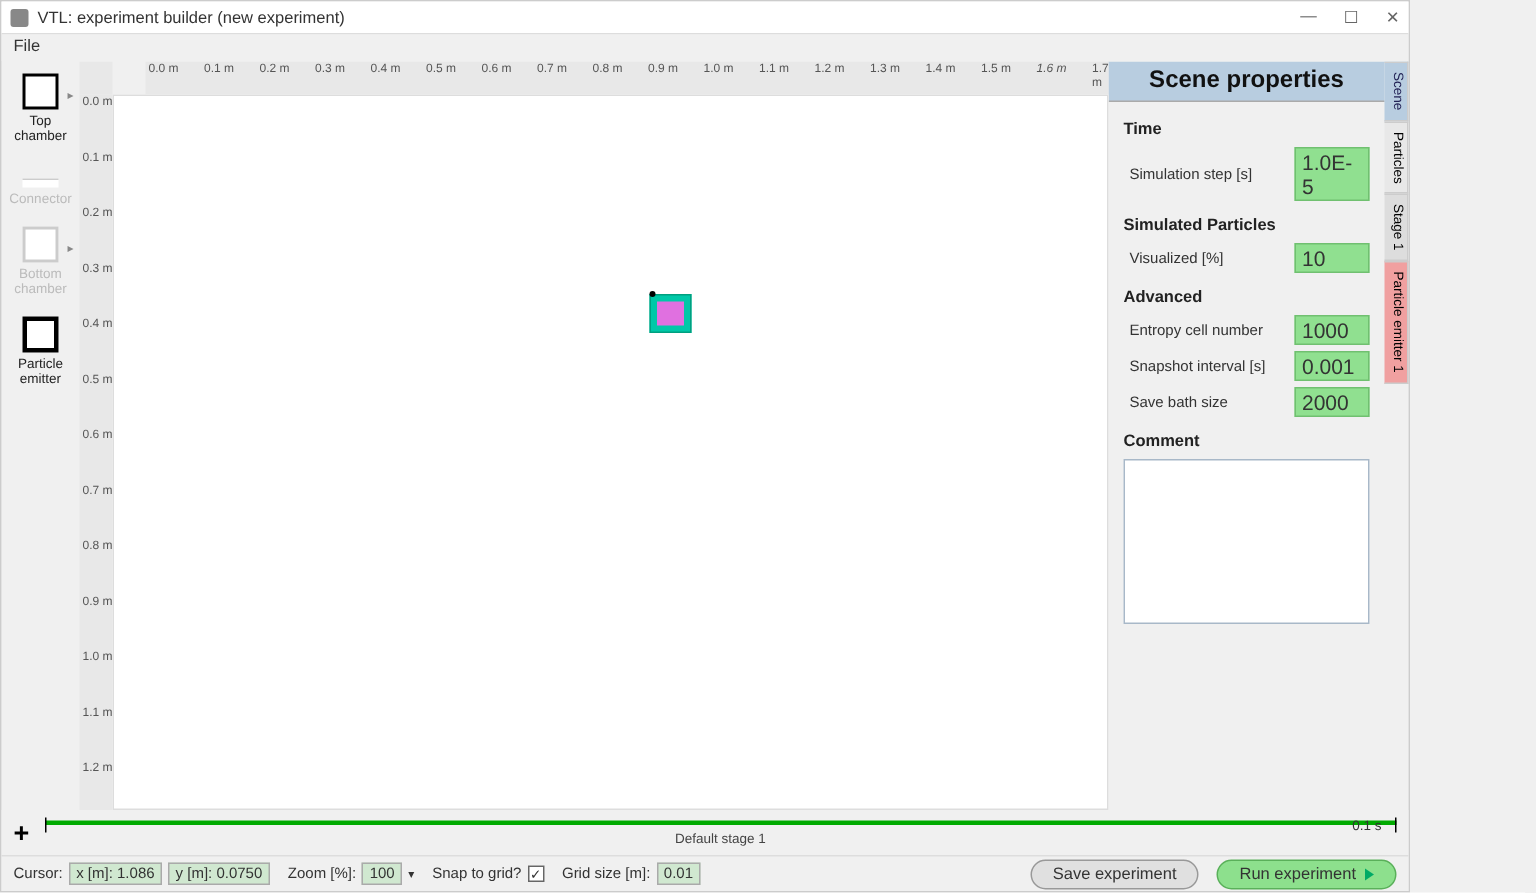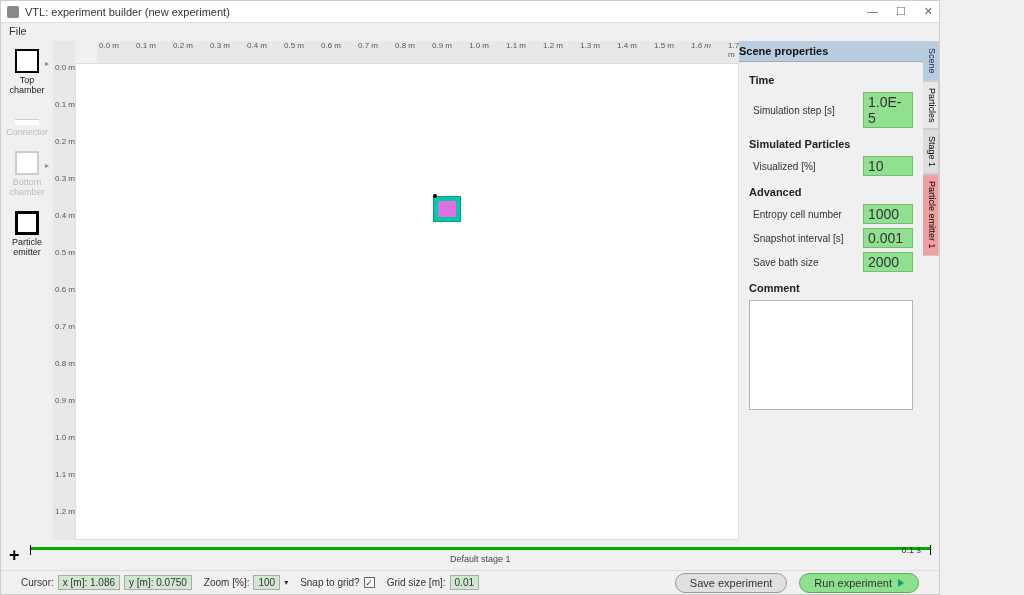--- a/index.html
+++ b/index.html
@@ -24,21 +24,21 @@
   .ruler-h { height: 22px; background: #e8e8e8; position: relative; overflow: hidden; margin-left: 22px; font-size: 8px; color: #555; }
   .ruler-h .lbl { position: absolute; top: 0px; transform: translateX(2px); }
   .ruler-v { width: 22px; background: #e8e8e8; position: relative; font-size: 8px; color: #555; }
   .ruler-v .lbl { position: absolute; left: 2px; }
   .canvas { flex: 1; background: #fff; position: relative; overflow: hidden; border: 1px solid #ddd; }
   .shape { position: absolute; left: 357px; top: 132px; width: 28px; height: 26px; background: #00c8a8; border: 1px solid #00a080; display: flex; align-items: center; justify-content: center; }
   .shape-inner { width: 18px; height: 16px; background: #e070e0; }
   .shape-dot { position: absolute; left: 357px; top: 130px; width: 4px; height: 4px; background: #000; border-radius: 50%; }
   .sidepanel { width: 200px; background: #f0f0f0; display: flex; }
   .props { flex: 1; padding: 0; }
-  .props-header { background: #b8cde0; padding: 4px 0; font-weight: bold; font-size: 11px; color: #111; border-bottom: 1px solid #aaa; }
+  .props-header { background: #b8cde0; padding: 4px 0; text-align: center; font-weight: bold; font-size: 16px; color: #111; border-bottom: 1px solid #aaa; }
   .props-body { padding: 8px 10px; }
   .section-title { font-weight: bold; font-size: 11px; color: #222; margin-top: 10px; margin-bottom: 6px; }
   .section-title:first-child { margin-top: 4px; }
   .prop-row { display: flex; align-items: center; margin-bottom: 4px; font-size: 10px; color: #333; }
   .prop-row label { flex: 1; padding-left: 4px; }
   .prop-row .val { width: 50px; background: #90e090; padding: 1px 4px; font-size: 14px; border: 1px solid #70c070; }
   .comment-box { width: 100%; height: 110px; margin-top: 6px; border: 1px solid #a8b8c8; background: #fff; }
   .side-tabs { width: 16px; display: flex; flex-direction: column; }
   .side-tab { writing-mode: vertical-rl; text-orientation: mixed; padding: 6px 1px; font-size: 9px; text-align: center; border: 1px solid #ccc; border-left: none; cursor: pointer; }
   .side-tab.scene { background: #b8cde0; color: #225; }
@@ -47,21 +47,21 @@
   .side-tab.emitter { background: #f0a0a0; }
   .timeline { height: 30px; display: flex; align-items: center; padding: 4px 8px; background: #f0f0f0; position: relative; }
   .timeline .plus { font-size: 18px; font-weight: bold; margin-right: 10px; cursor: pointer; }
   .timeline-track { flex: 1; position: relative; height: 20px; }
   .timeline-bar { height: 3px; background: #0a0; margin-top: 2px; }
   .timeline-marker { position: absolute; top: 0px; width: 1px; height: 10px; background: #000; }
   .timeline-marker.left { left: 0; }
   .timeline-marker.right { right: 0; }
   .timeline-stage { text-align: center; font-size: 9px; color: #444; margin-top: 4px; }
   .timeline-end { position: absolute; right: 10px; top: 0px; font-size: 9px; color: #333; }
-  .statusbar { height: 24px; display: flex; align-items: center; padding: 0 20px; background: #f0f0f0; border-top: 1px solid #ddd; font-size: 10px; color: #333; gap: 12px; }
+  .statusbar { height: 24px; display: flex; align-items: center; padding: 0 8px; background: #f0f0f0; border-top: 1px solid #ddd; font-size: 10px; color: #333; gap: 12px; }
   .statusbar .sb-group { display: flex; align-items: center; gap: 4px; }
   .chip { background: #d0e8d0; padding: 1px 4px; border: 1px solid #aaa; }
   .status-spacer { flex: 1; }
   .btn { padding: 3px 14px; border-radius: 10px; border: 1px solid #999; background: #e0e0e0; cursor: pointer; font-size: 11px; }
   .btn.run { background: #8de08d; border-color: #5ab05a; display: flex; align-items: center; gap: 6px; }
   .btn.run .tri { width: 0; height: 0; border-left: 6px solid #0a6; border-top: 4px solid transparent; border-bottom: 4px solid transparent; }
   .checkbox { width: 11px; height: 11px; border: 1px solid #666; display: inline-flex; align-items: center; justify-content: center; font-size: 9px; background: #fff; }
 </style>
 </head>
 <body>

